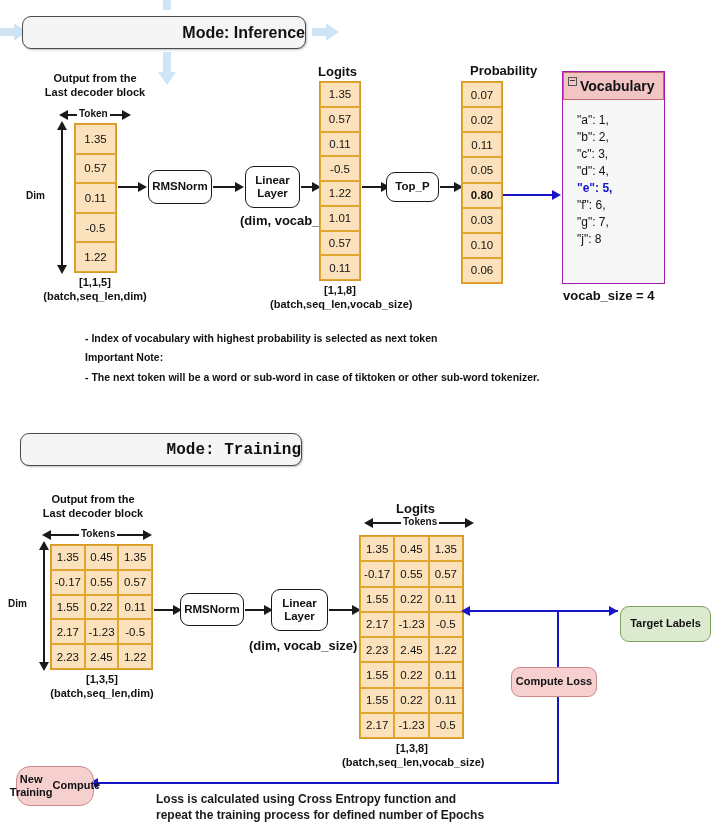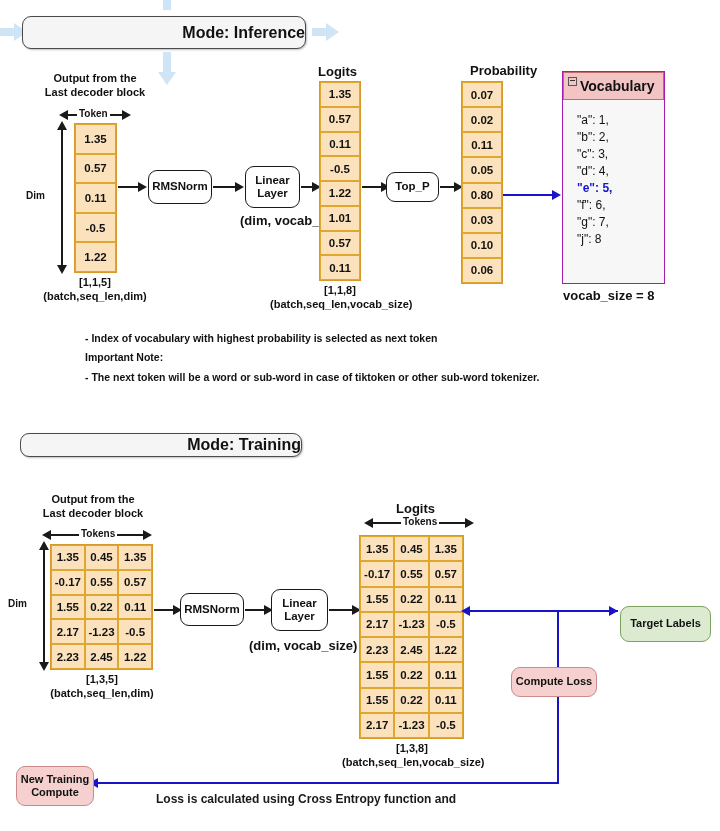--- a/index.html
+++ b/index.html
@@ -11,21 +11,21 @@
     border-radius:9px;display:flex;align-items:center;justify-content:flex-end;
     font-weight:bold;font-size:16px;color:#111;
     box-shadow:1px 1px 2px rgba(0,0,0,.25);}
   
   .proc{box-sizing:border-box;background:#ffffff;border:1.6px solid #1a1a1a;
     border-radius:9px;display:flex;align-items:center;justify-content:center;
     text-align:center;font-weight:bold;font-size:11.5px;line-height:1.15;color:#111;}
   
   .mcell{box-sizing:border-box;background:#fbe2bd;border:1px solid #e0a72e;
     display:flex;align-items:center;justify-content:center;
-    font-size:11.5px;color:#111;font-weight:bold;}
+    font-size:11.5px;color:#111;font-weight:normal;}
   .mcell.bold{font-weight:bold;}
   .matrix{box-sizing:border-box;display:grid;border:1.6px solid #d79a28;}
   
   .lbl{font-size:13px;font-weight:bold;color:#111;white-space:nowrap;}
   .lbl-c{font-size:11px;font-weight:bold;color:#111;text-align:center;line-height:1.25;}
   
   .note{font-size:10.5px;font-weight:bold;color:#111;line-height:1.85;white-space:nowrap;}
   
   .vocab-panel{box-sizing:border-box;border:1px solid #a21caf;background:#f7f7f7;}
   .vocab-head{box-sizing:border-box;background:#f2c4c4;border-bottom:1px solid #c06a6a;
@@ -184,29 +184,29 @@
       <div>"a": 1,</div>
       <div>"b": 2,</div>
       <div>"c": 3,</div>
       <div>"d": 4,</div>
       <div class="hi">"e": 5,</div>
       <div>"f": 6,</div>
       <div>"g": 7,</div>
       <div>"j": 8</div>
     </div>
 </div>
-<div class="abs lbl" style="left:563px;top:288px;">vocab_size = 8</div>
+<div class="abs lbl" style="left:563px;top:288px;">vocab_size = 4</div>
 
 <div class="abs" style="left:85px;top:329px;">
   <div class="note">- Index of vocabulary with highest probability is selected as next token</div>
   <div class="note">Important Note:</div>
   <div class="note">- The next token will be a word or sub-word in case of tiktoken or other sub-word tokenizer.</div>
 </div>
 
-<div class="abs mode-pill" style="left:20px;top:433px;width:282px;height:24px;">
+<div class="abs mode-pill" style="left:20px;top:433px;width:282px;height:33px;font-family:Liberation Mono, monospace;">
   <span>Mode: Training</span>
 </div>
 
 <div class="abs lbl-c" style="left:28px;top:493px;width:130px;">
   <div>Output from the</div>
   <div>Last decoder block</div>
 </div>
 
 <div class="abs" style="left:42px;top:528px;width:110px;height:14px;">
   <div class="abs ah-l" style="left:0px;top:2px;"></div>
@@ -314,20 +314,21 @@
 <div class="abs ah-l blue" style="left:89px;top:778px;"></div>
 
 <div class="abs endbox green" style="left:620px;top:606px;width:91px;height:36px;">
   <span>Target Labels</span>
 </div>
 
 <div class="abs endbox pink" style="left:511px;top:667px;width:86px;height:30px;">
   <span>Compute Loss</span>
 </div>
 
-<div class="abs endbox pink" style="left:16px;top:766px;width:78px;height:40px;flex-direction:column;">
+<div class="abs endbox pink" style="left:16px;top:766px;width:78px;height:40px;border-radius:14px;">
   <span>New Training</span>
   <span>Compute</span>
 </div>
 
 <div class="abs" style="left:156px;top:791px;text-align:left;">
   <div style="font-size:12px;font-weight:bold;line-height:1.35;">Loss is calculated using Cross Entropy function and</div>
+  <div style="font-size:12px;font-weight:bold;line-height:1.35;">repeat the training process for defined number of Epochs</div>
 </div>
 
 </body></html>

